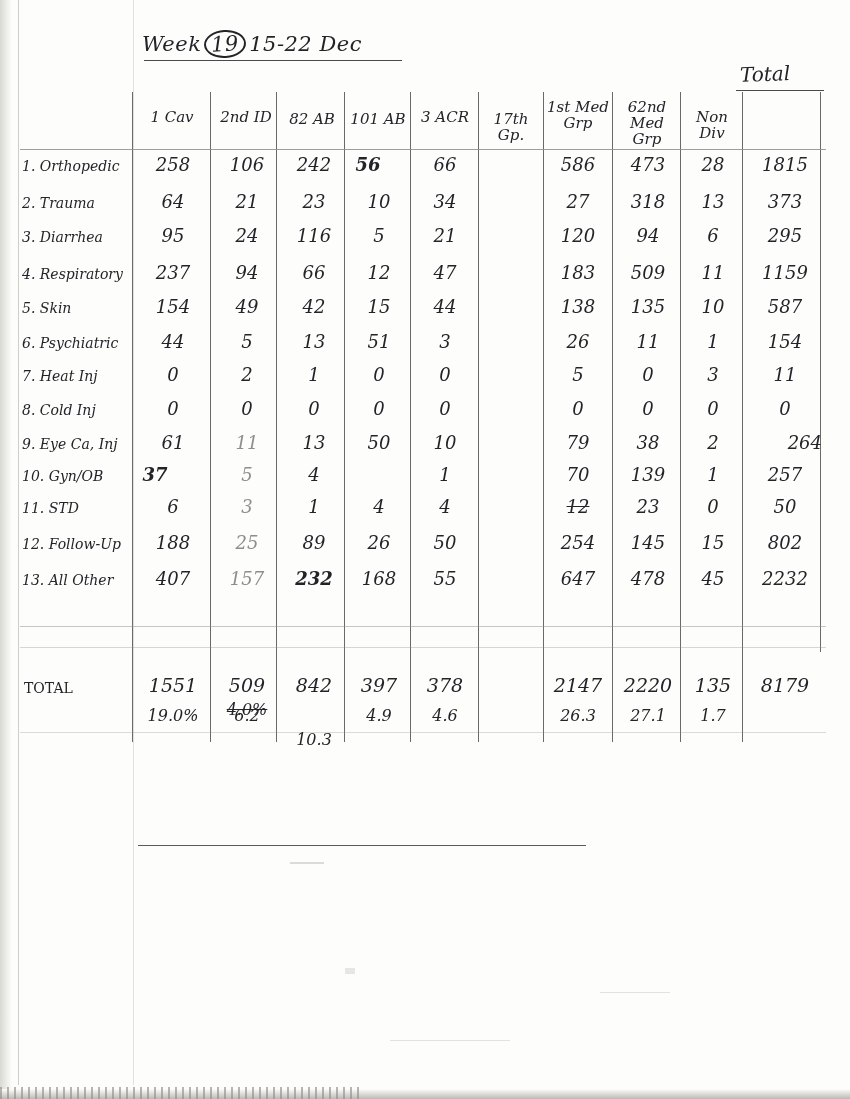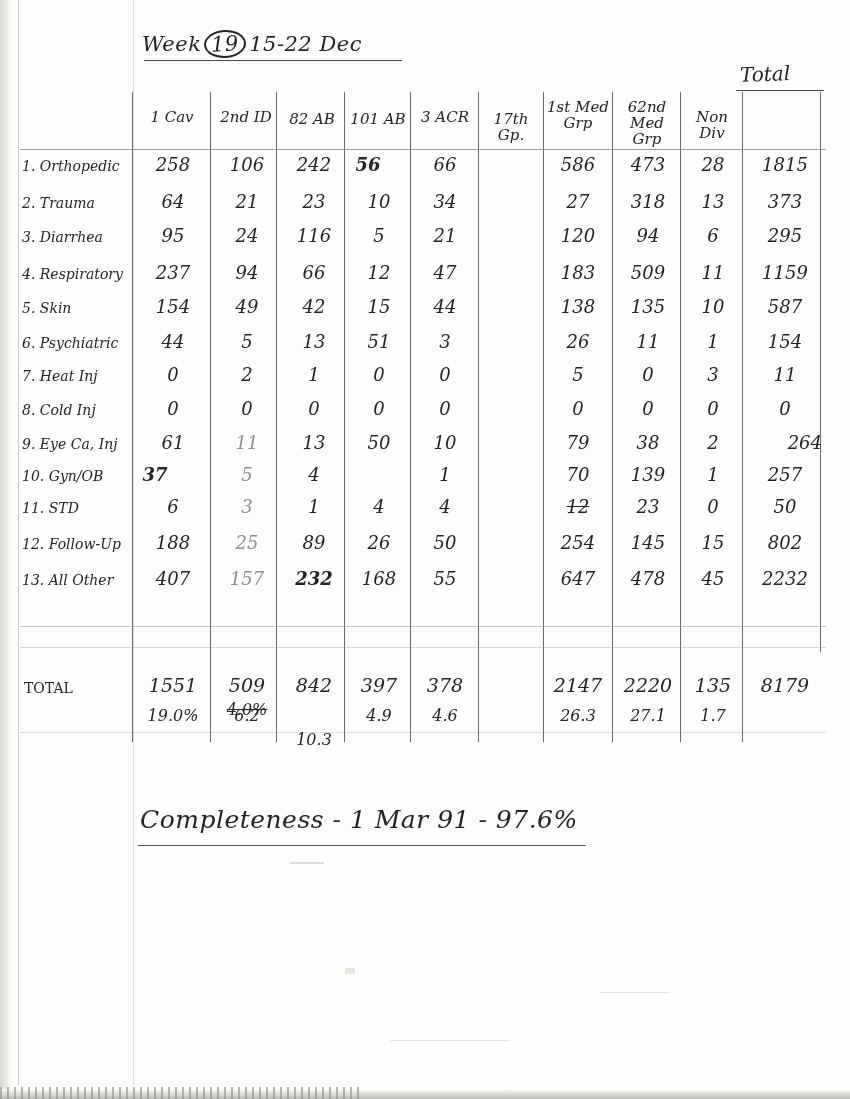--- a/index.html
+++ b/index.html
@@ -373,21 +373,20 @@
         <div class="cell small" style="left: 262px; top: 614px; width: 64px; margin-top: 24px;">10.3</div>
         <div class="cell small" style="left: 328px; top: 614px; width: 62px;">4.9</div>
         <div class="cell small" style="left: 394px; top: 614px; width: 62px;">4.6</div>
         <div class="cell small" style="left: 527px; top: 614px; width: 62px;">26.3</div>
         <div class="cell small" style="left: 596px; top: 614px; width: 64px;">27.1</div>
         <div class="cell small" style="left: 664px; top: 614px; width: 58px;">1.7</div>
         <div class="cell small strike" style="left: 196px; top: 608px; width: 62px;">4.0%</div>
       </div>
   </div>
 
-  <div id="completeness" class="hand">Completeness - 1 Mar 91 - 97.6%</div>
   <div id="completeness-underline"></div>
 
   <div class="smudge" style="left:290px; top:862px; width:34px; height:2px;"></div>
   <div class="smudge" style="left:345px; top:968px; width:10px; height:6px; opacity:.35;"></div>
   <div class="smudge" style="left:600px; top:992px; width:70px; height:1px; opacity:.4;"></div>
   <div class="smudge" style="left:390px; top:1040px; width:120px; height:1px; opacity:.4;"></div>
 
   <div class="scan-edge-left"></div>
   <div class="scan-edge-bottom"></div>
   <div class="scan-speckle"></div>

